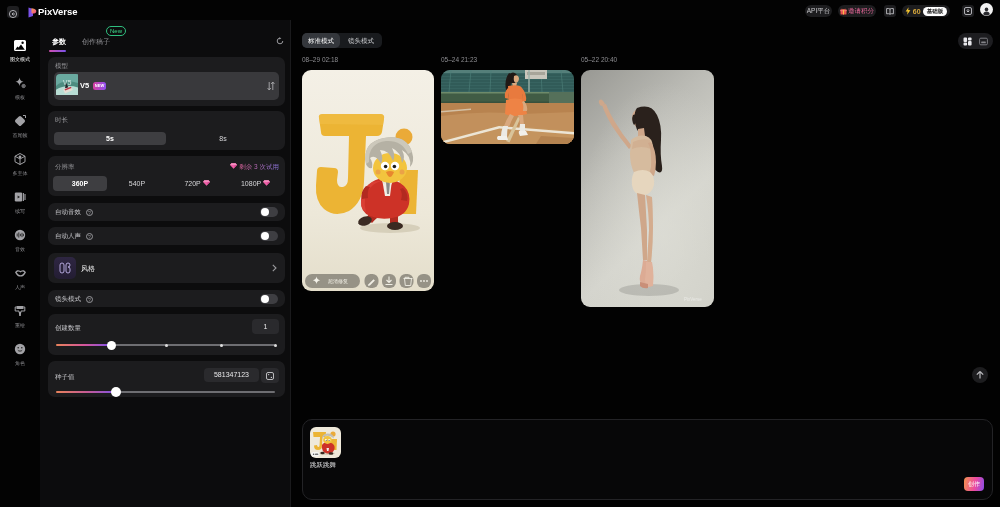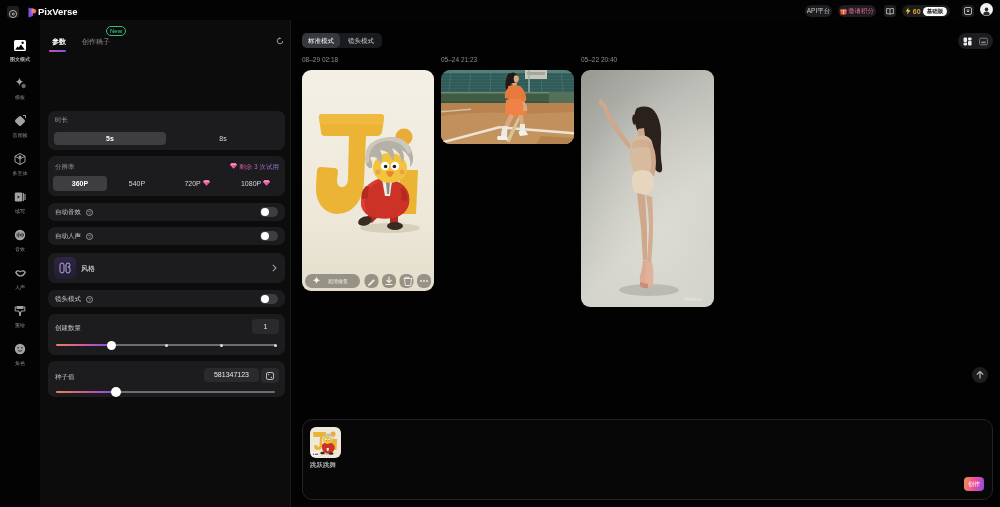--- a/index.html
+++ b/index.html
@@ -146,20 +146,41 @@
 <div id="panel">
   <div style="position:absolute; left:12px; top:17px; color:#fff; font-size:7px; font-weight:bold;">参数</div>
   <div style="position:absolute; left:9px; top:30px; width:17px; height:2px; border-radius:2px; background:linear-gradient(90deg,#d04fae,#7a52e8);"></div>
   <div style="position:absolute; left:42px; top:17px; color:#8e8e92; font-size:7px;">创作稿子</div>
   <div style="position:absolute; left:66px; top:6px; width:20px; height:10px; border:1px solid #2fbf7f; border-radius:5px; color:#3ddc8c; font-size:6px; text-align:center; line-height:9px;">New</div>
   <svg style="position:absolute; left:236px; top:17px;" width="8" height="8" viewBox="0 0 8 8">
     <path d="M6.8 4 A2.8 2.8 0 1 1 4 1.2" fill="none" stroke="#9a9a9e" stroke-width="1"></path>
     <path d="M3.2 0.2 L5.4 1.2 L3.4 2.4 Z" fill="#9a9a9e"></path>
   </svg>
 
+  <div class="section" id="sec-model" style="top:37px; height:49px;">
+    <div class="slabel" style="top:5px;">模型</div>
+    <div style="position:absolute; left:6px; top:15px; right:6px; height:28px; background:#39393c; border-radius:5px;">
+      <div style="position:absolute; left:2px; top:2px; width:24px; height:24px; border-radius:4px; overflow:hidden;">
+        <svg width="22" height="21" viewBox="0 0 22 21">
+          <rect width="22" height="21" fill="#6aaaa0"></rect>
+          <path d="M0 12 Q7 5 22 9 L22 21 L0 21 Z" fill="#4d8c80"></path>
+          <path d="M-2 17 Q9 9 24 14 L24 23 L-2 23 Z" fill="#b8ddd4"></path>
+          <text x="11" y="11" font-size="7" font-weight="bold" fill="#dceee8" text-anchor="middle" opacity="0.7">V5</text>
+          <path d="M10 9 l2.5 4.5 l-3.5 0.8 Z" fill="#27272c"></path>
+          <path d="M7 15.5 l7.5 -2.8 l2.5 3.4 l-8 3.4 Z" fill="#e4ded4"></path>
+          <path d="M8.5 15.2 l6.3 -2.4 l0.8 1.1 l-6.3 2.5 Z" fill="#bf3a4c"></path>
+        </svg>
+      </div>
+      <span style="position:absolute; left:26px; top:9px; color:#fff; font-size:7.5px; font-weight:bold;">V5</span>
+      <span style="position:absolute; left:39px; top:9.5px; width:13px; height:8px; background:linear-gradient(90deg,#d6409f,#8e4ef0); border-radius:2.5px; color:#fff; font-size:4px; font-weight:bold; text-align:center; line-height:8px;">NEW</span>
+      <svg style="position:absolute; right:4px; top:9px;" width="8" height="10" viewBox="0 0 8 10">
+          <path d="M2.2 1 v8 M2.2 9 l-1.6 -2 M2.2 9 l1.6 -2 M5.8 9 v-8 M5.8 1 l-1.6 2 M5.8 1 l1.6 2" fill="none" stroke="#ababaf" stroke-width="0.9"></path>
+        </svg>
+    </div>
+  </div>
   <div class="section" id="sec-dur" style="top:91px; height:39px;">
     <div class="slabel" style="top:5px;">时长</div>
     <div style="position:absolute; left:6px; top:20.5px; width:112px; height:13.5px; background:#3e3e41; border-radius:4px; color:#fff; font-size:7px; font-weight:bold; text-align:center; line-height:13.5px;">5s</div>
     <div style="position:absolute; right:6px; top:20.5px; width:112px; height:13.5px; color:#d6d6d9; font-size:7px; text-align:center; line-height:13.5px;">8s</div>
   </div>
   <div class="section" id="sec-res" style="top:136px; height:40px;">
     <div class="slabel" style="top:6.5px;">分辨率</div>
     <div style="position:absolute; right:6px; top:6.5px; font-size:6.5px;"><svg width="7" height="6" viewBox="0 0 7 6" style="vertical-align:-0.5px;">
           <path d="M1.4 0.3 h4.2 L7 2 L3.5 5.8 L0 2 Z" fill="#ee5fa7"></path>
           <path d="M1.4 0.3 h4.2 L7 2 H0 Z" fill="#f58fc0"></path>

